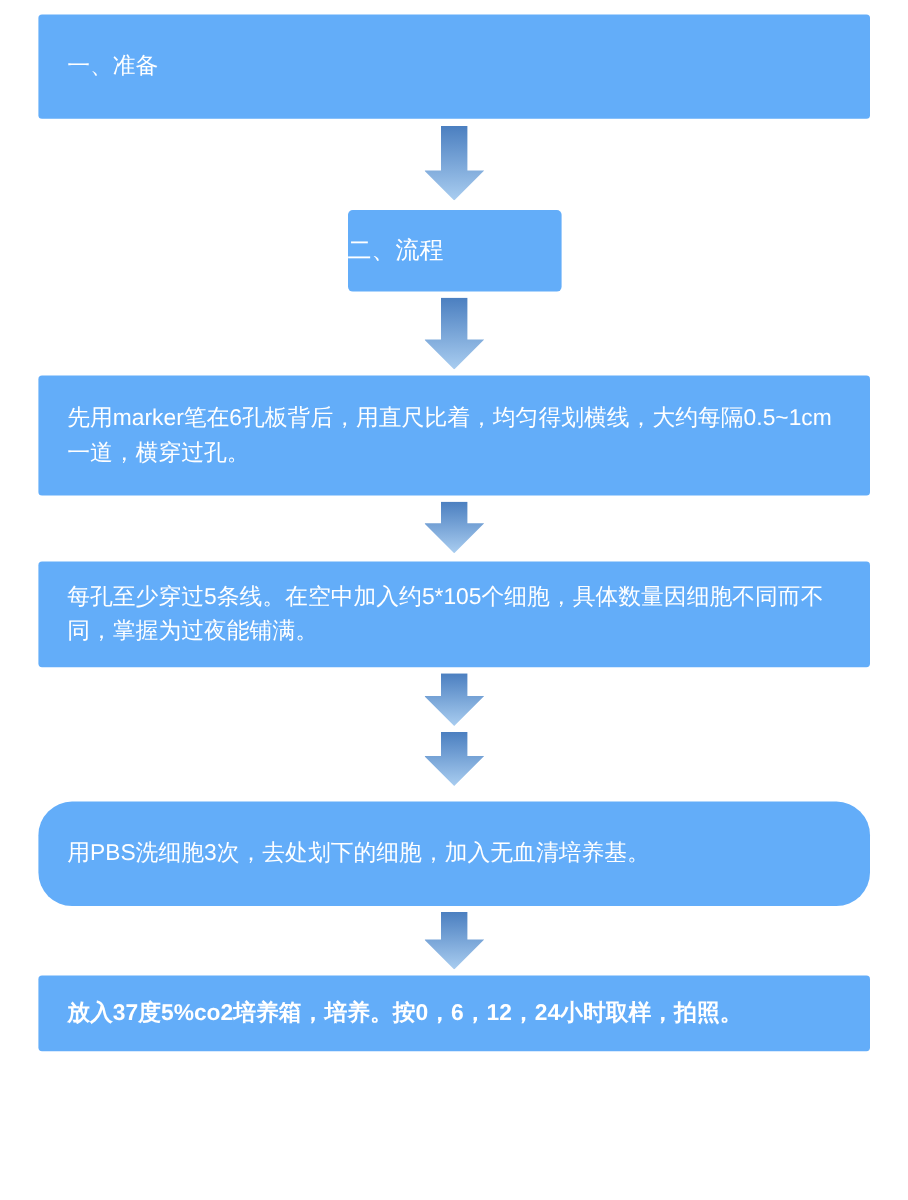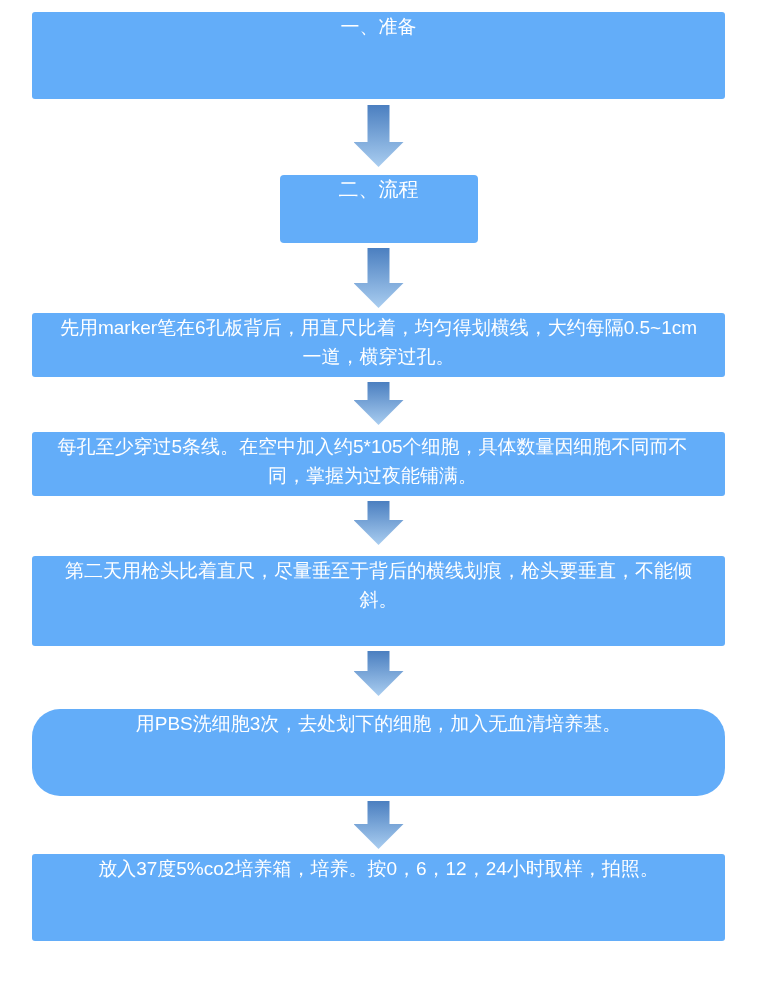--- a/index.html
+++ b/index.html
@@ -17,37 +17,37 @@
     flex-direction: column;
     align-items: center;
     font-family: "Liberation Sans", "DejaVu Sans", sans-serif;
   }
   .box {
     box-sizing: border-box;
     background: var(--box-fill, #63ADF9);
     color: var(--text, #ffffff);
     border-radius: 3px;
     display: flex;
-    flex-direction: row;
+    flex-direction: column;
     justify-content: center;
-    text-align: center;
+    text-align: left;
     font-size: 19px;
     line-height: 29px;
     flex: 0 0 auto;
   }
   .box-wide { width: 693px; padding: 0 24px; }
-  .box-small { width: 198px; border-radius: 4px; font-size: 20px; font-family: Liberation Serif, serif; }
+  .box-small { width: 178px; border-radius: 4px; font-size: 20px; font-family: Liberation Serif, serif; }
 
   .b1 { height: 87px; margin-top: 12px; }
   .b2 { height: 68px; margin-top: 8px; }
-  .b3 { height: 64px; margin-top: 5px; }
-  .b4 { height: 64px; margin-top: 7px; padding-left: 12px; }
+  .b3 { height: 100px; margin-top: 5px; }
+  .b4 { height: 88px; margin-top: 7px; }
   .b5 { height: 90px; margin-top: 11px; }
   .b6 { height: 87px; margin-top: 13px; border-radius: 28px; }
-  .b7 { height: 87px; margin-top: 5px; }
+  .b7 { height: 63px; margin-top: 5px; font-weight: bold; }
 
   .arrow {
     width: 50px;
     flex: 0 0 auto;
     background: linear-gradient(to bottom,
       var(--arrow-gradient-top, #4B7FC0),
       var(--arrow-gradient-bottom, #A9CDF0));
     clip-path: polygon(
       28% 0,
       72% 0,
@@ -87,23 +87,20 @@
   </div>
 
   <div class="arrow a3"></div>
 
   <div class="box box-wide b4">
     <div>每孔至少穿过5条线。在空中加入约5*105个细胞，具体数量因细胞不同而不同，掌握为过夜能铺满。</div>
   </div>
 
   <div class="arrow a4"></div>
 
-  <div class="box box-wide b5">
-    <div>第二天用枪头比着直尺，尽量垂至于背后的横线划痕，枪头要垂直，不能倾斜。</div>
-  </div>
 
   <div class="arrow a5"></div>
 
   <div class="box box-wide b6">
     <div>用PBS洗细胞3次，去处划下的细胞，加入无血清培养基。</div>
   </div>
 
   <div class="arrow a6"></div>
 
   <div class="box box-wide b7">

